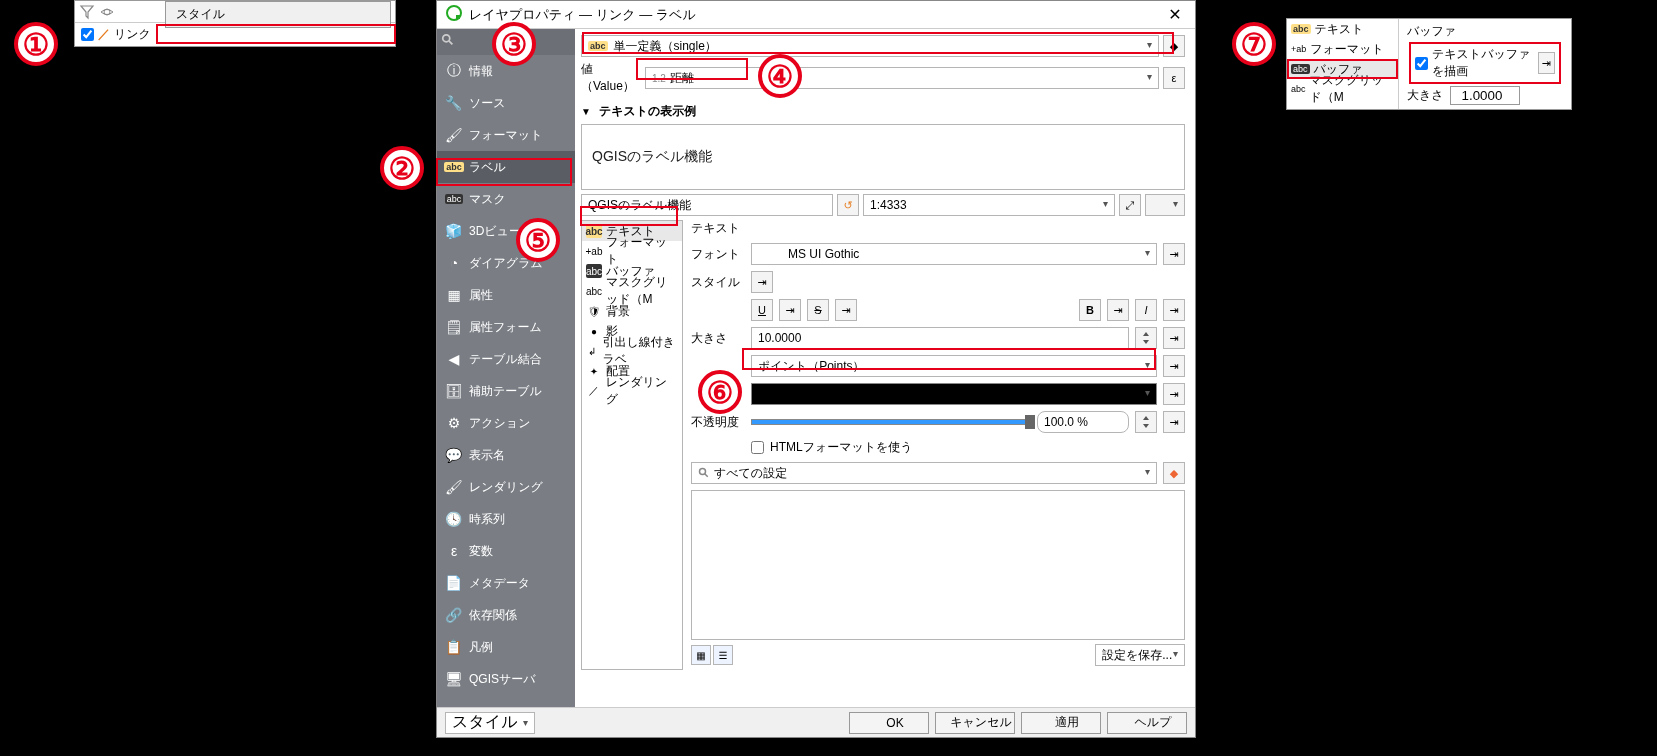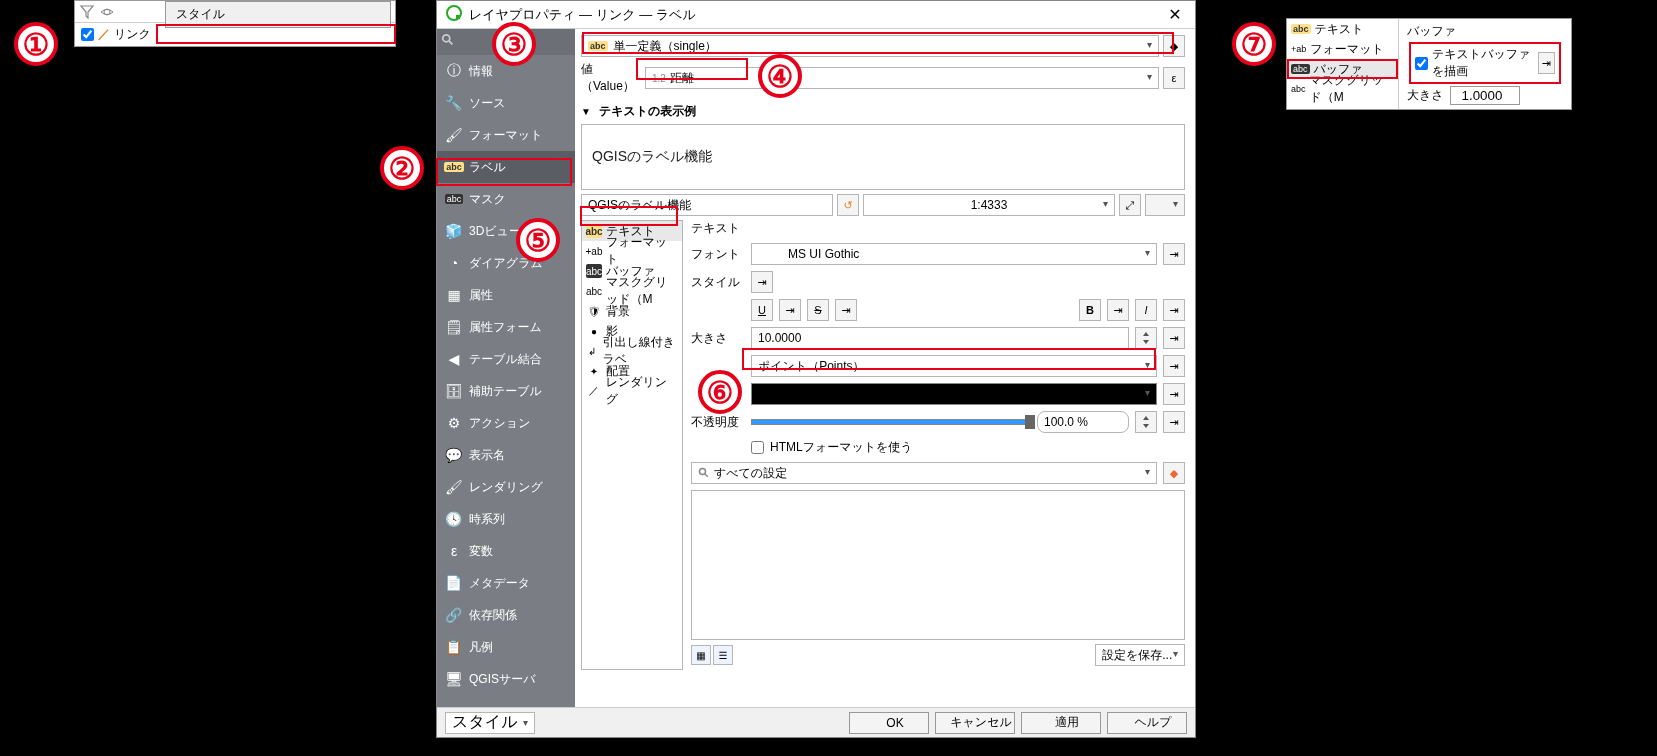--- a/index.html
+++ b/index.html
@@ -249,21 +249,21 @@
       </div>
       <div class="preview-box">
         <span>QGISのラベル機能</span>
       </div>
 
       <div class="sample-row">
         <div class="ctrl" style="flex:1;">
             <span>QGISのラベル機能</span>
           </div>
         <div class="btn-small" style="color:#e67e22;">↺</div>
-        <div class="ctrl dropdown" style="width:80px;justify-content:center;">
+        <div class="ctrl dropdown" style="width:80px;">
             <span>1:4333</span>
           </div>
         <div class="btn-small">⤢</div>
         <div class="btn-small dropdown" style="width:40px;"></div>
       </div>
 
       <div style="display:flex; gap:2px; flex: 0 0 auto;">
         <div class="style-list">
           <div class="li active">
               <span class="ic abc-badge">abc</span>

